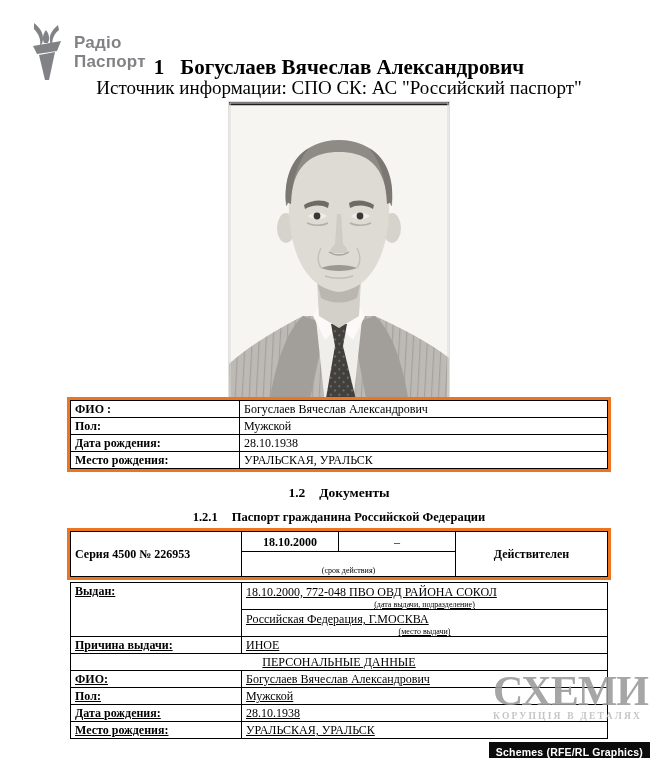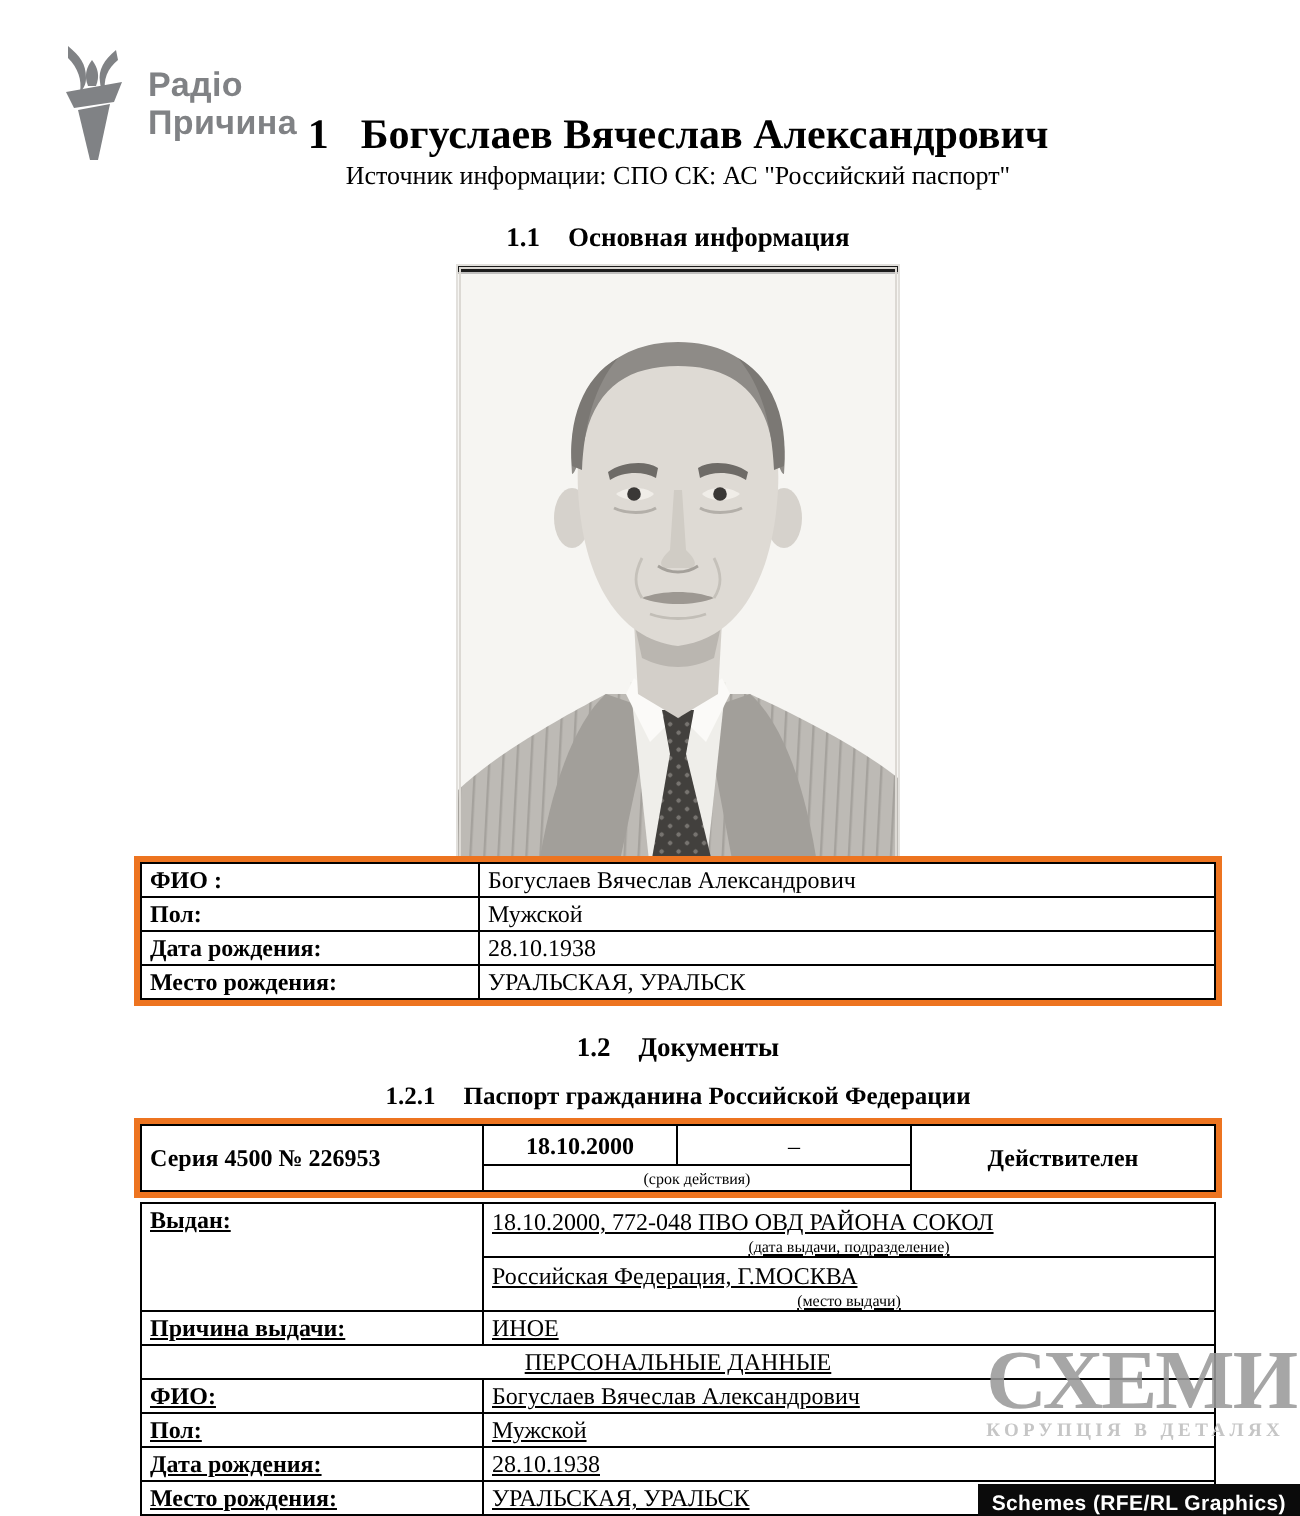--- a/index.html
+++ b/index.html
@@ -9,21 +9,21 @@
   
   .logo{position:absolute;left:28px;top:22px;display:flex;align-items:center;gap:8px;}
   .logo svg{display:block;}
   .logo-text{font-family:"Liberation Sans",sans-serif;font-weight:bold;
              font-size:17px;line-height:19px;color:#808285;letter-spacing:.2px;}
 
   
   .doc{position:absolute;left:70px;top:0;width:538px;}
   .title{margin:0;padding-top:57px;text-align:center;font-size:21px;font-weight:bold;line-height:20px;}
   .title .num{margin-right:16px;}
-  .subtitle{margin-top:3px;text-align:center;font-size:13px;line-height:15px;}
+  .subtitle{margin-top:3px;text-align:center;font-size:19px;line-height:15px;}
   .h2{margin:0;text-align:center;font-size:13.5px;font-weight:bold;line-height:15px;}
   .h2 .num{margin-right:14px;}
   .sec-basic{margin-top:16px;}
   .sec-docs{margin-top:13px;}
   .h3{margin:10px 0 0 0;text-align:center;font-size:12.5px;font-weight:bold;line-height:14px;}
   .h3 .num{margin-right:14px;}
 
   
   .photo{width:220px;height:302px;margin:7px auto 0;position:relative;outline:1px solid #e2e0dc;}
   .photo svg{display:block;}
@@ -32,21 +32,21 @@
   .hl{border:3px solid #ED7420;margin-left:-3px;width:538px;background:#fff;}
   .t1-wrap{position:relative;margin-top:-7px;}
   table{border-collapse:collapse;width:538px;table-layout:fixed;}
   td{border:1px solid #000;font-size:12px;line-height:15px;padding:1px 4px 0 4px;
      overflow:hidden;white-space:nowrap;}
   .lbl{font-weight:bold;width:160px;}
   .t2 .lbl{width:162px;}
   .ctr{text-align:center;}
   .cap{display:block;font-size:8px;line-height:9px;text-align:center;white-space:nowrap;}
   .hdr-row td{font-weight:bold;height:18px;}
-  .caprow td{height:12px;padding-top:0;}
+  .caprow td{height:12px;padding-top:12px;}
   .vtop{vertical-align:top;}
   .val2{padding-top:2px;}
   .t2 td{height:14px;}
   .t2 .dblrow td{height:auto;}
 
   
   .wm{position:absolute;right:2px;top:672px;text-align:left;pointer-events:none;
       font-family:Liberation Serif, serif;}
   .wm-big{font-size:42px;font-weight:900;letter-spacing:-1px;color:#9a9a9a;opacity:.88;line-height:38px;}
   .wm-small{margin-top:1px;font-size:9.5px;font-weight:bold;letter-spacing:2.2px;color:#c6c6c6;}
@@ -66,34 +66,31 @@
           <path d="M6,1 C12,6 15,10 15,17 C15,20 14,22 12,24 C13,18 11,12 6,7 Z"></path>
           <path d="M30,3 C24,8 21,13 22,19 C22,21 23,23 25,25 C23,18 26,12 31,8 Z"></path>
           <path d="M18,8 C21,12 22,16 20,21 L16,21 C14,16 15,12 18,8 Z"></path>
           <path d="M5,24 L33,19 L29,29 L9,32 Z"></path>
           <path d="M11,33 L27,30 L21,58 L17,58 Z"></path>
         </g>
       </svg>
     </span>
     <div class="logo-text">
       <div>Радіо</div>
-      <div>Причина</div>
+      <div>Паспорт</div>
     </div>
   </div>
 
   <div class="doc">
 
     <h1 class="title">
       <span class="num">1</span><span>Богуслаев Вячеслав Александрович</span>
     </h1>
     <div class="subtitle">Источник информации: СПО СК: АС "Российский паспорт"</div>
 
-    <div class="h2 sec-basic">
-      <span class="num">1.1</span><span>Основная информация</span>
-    </div>
 
     <div class="photo">
       <svg width="220" height="302" viewBox="0 0 220 302">
         <defs>
           <pattern id="pin" width="7" height="7" patternUnits="userSpaceOnUse" patternTransform="rotate(3)">
             <rect width="7" height="7" fill="#bdbab5"></rect>
             <rect x="0" width="1.2" height="7" fill="#a5a29d"></rect>
           </pattern>
           <pattern id="dots" width="6" height="6" patternUnits="userSpaceOnUse" patternTransform="rotate(45)">
             <rect width="6" height="6" fill="#42403d"></rect>

